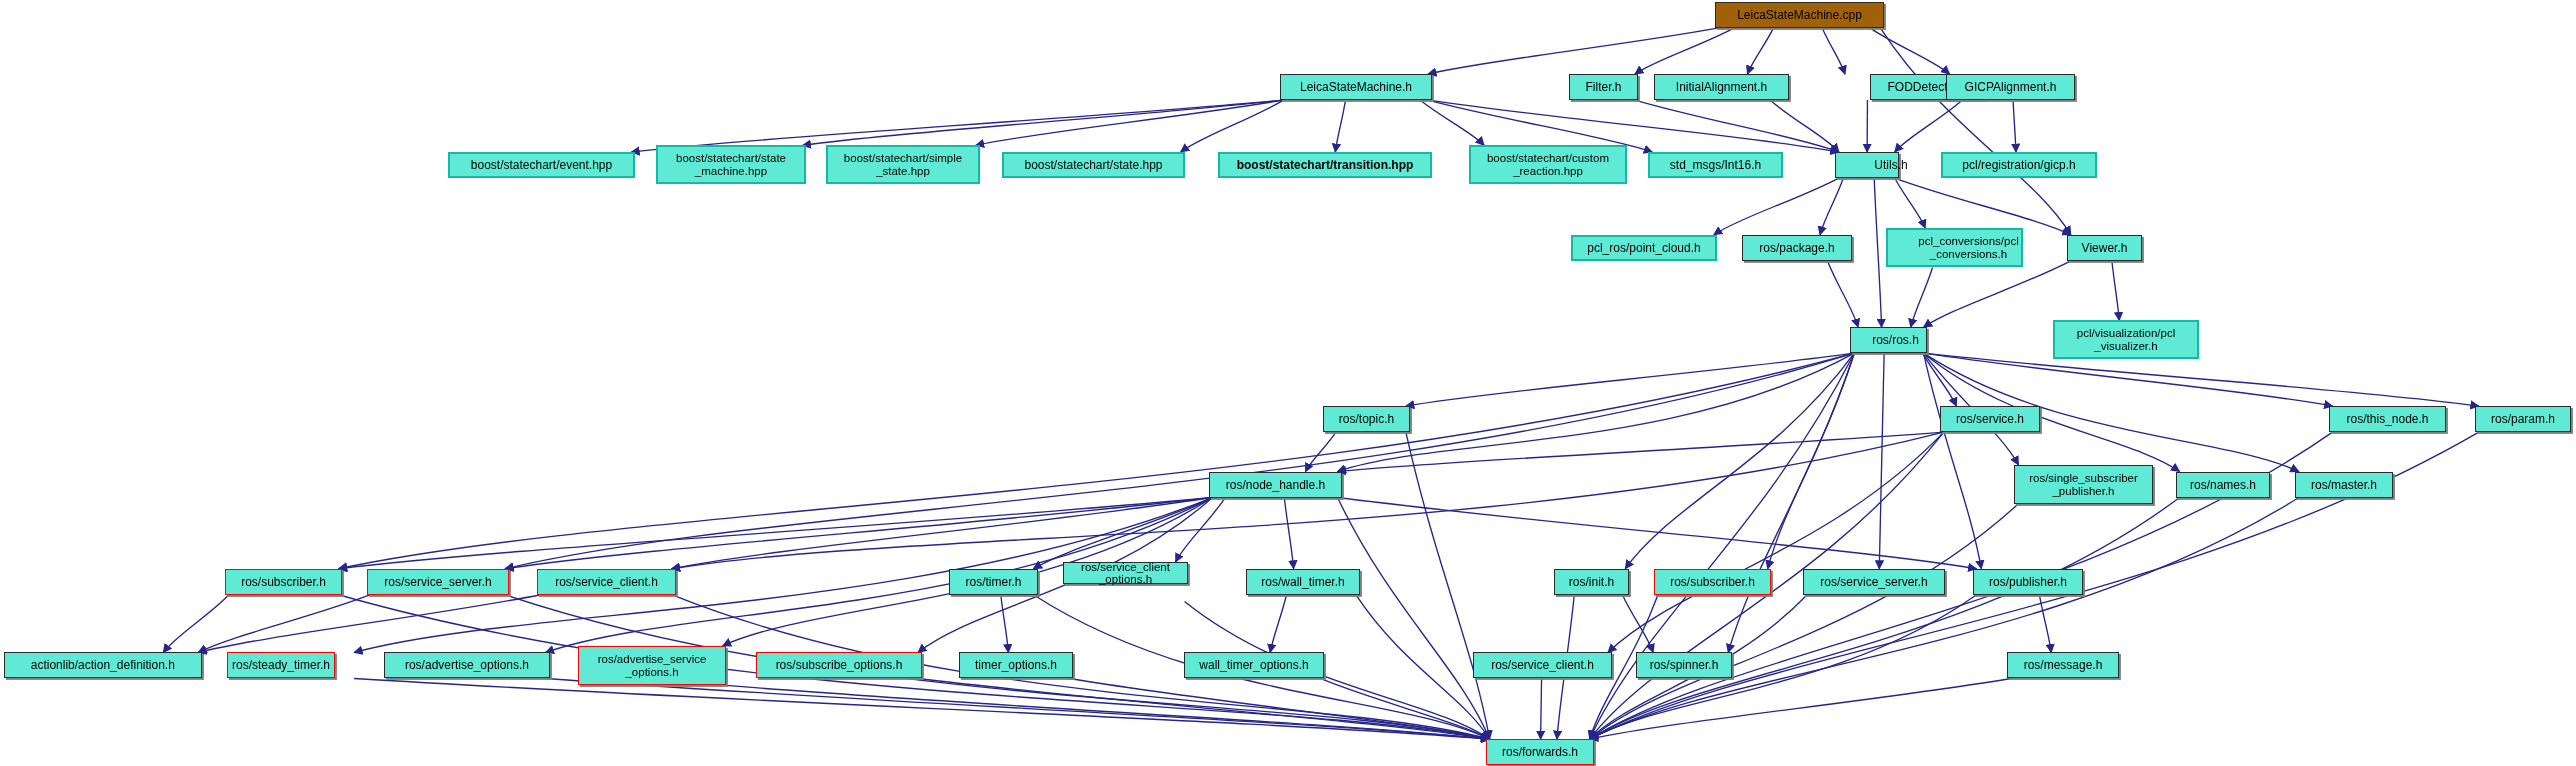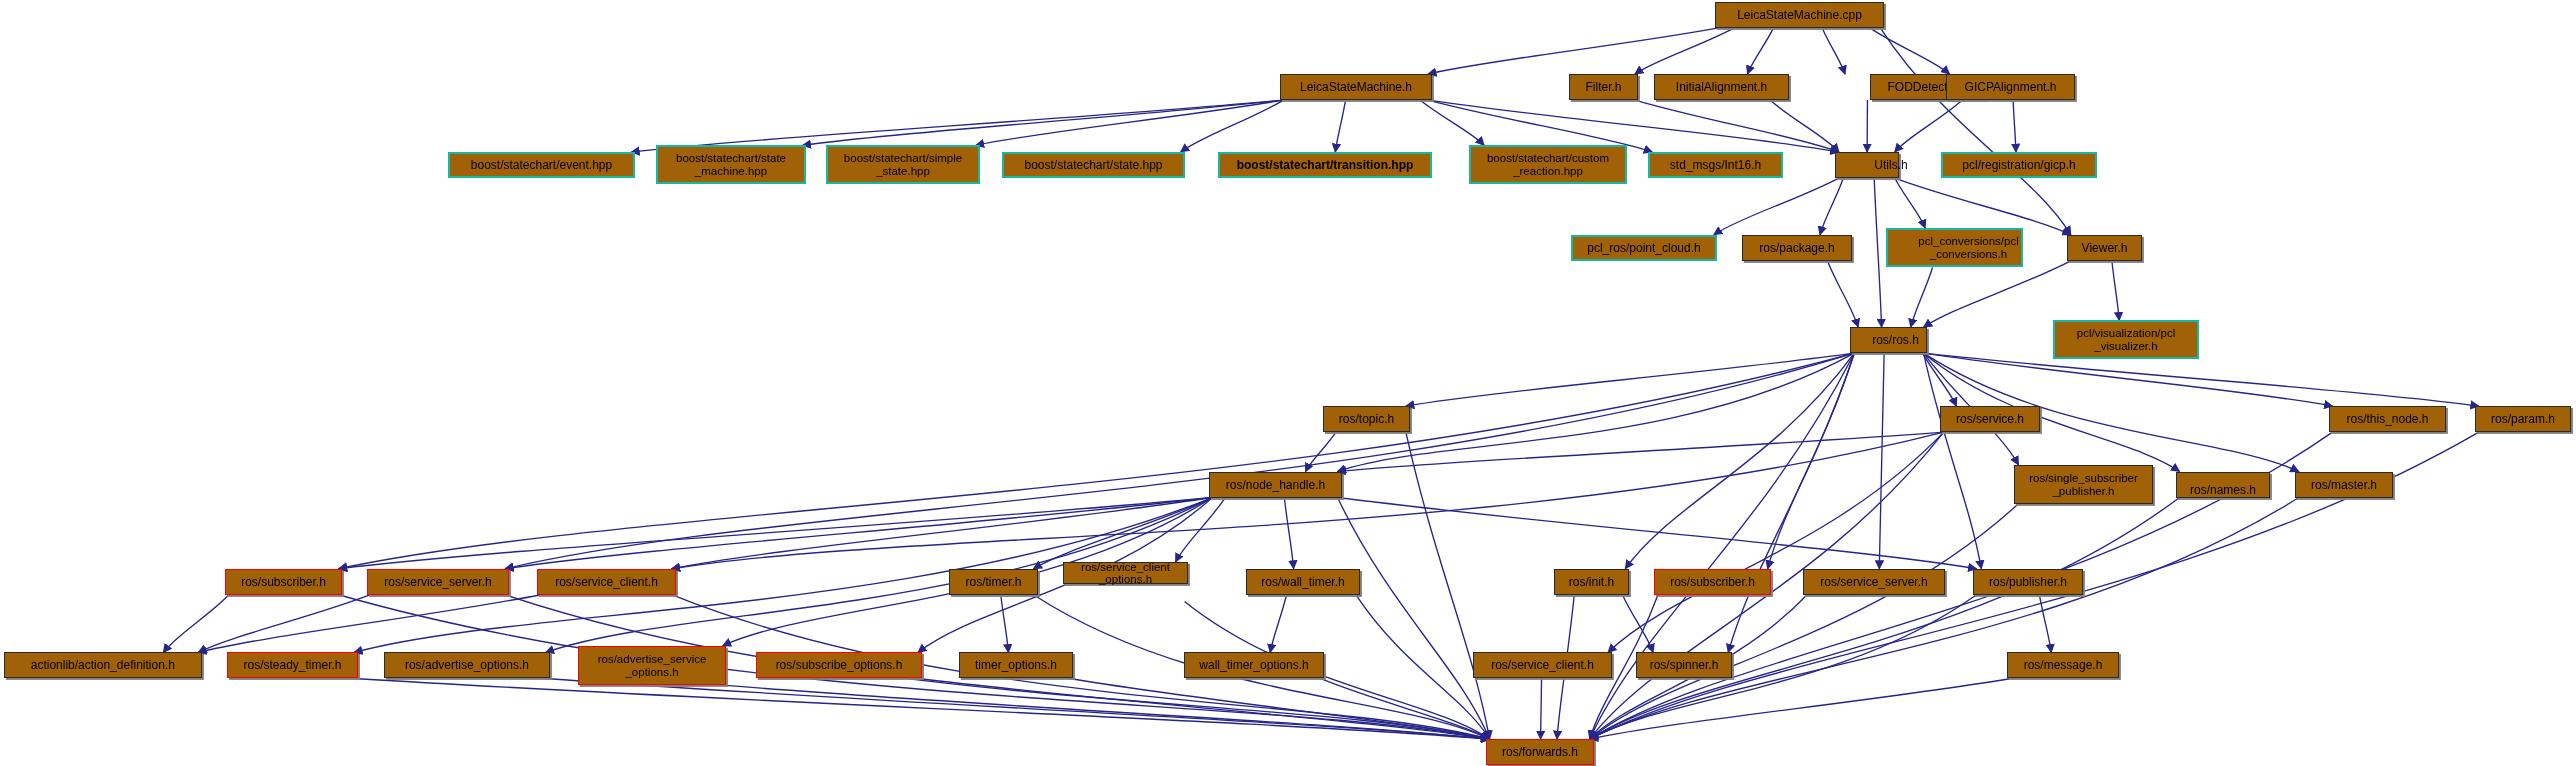--- a/index.html
+++ b/index.html
@@ -1,21 +1,21 @@
 <!DOCTYPE html>
 <html><head>
 <meta charset="utf-8">
 <title>LeicaStateMachine.cpp include dependency graph</title>
 <style>
   html,body{margin:0;padding:0;background:#ffffff;}
   body{font-family:"Liberation Sans", sans-serif;}
   #graph-root{position:relative;width:2576px;height:767px;background:#ffffff;overflow:hidden;}
   #graph-svg{position:absolute;left:0;top:0;width:2576px;height:767px;}
   .gnode{position:absolute;box-sizing:border-box;display:flex;align-items:center;justify-content:center;
-         text-align:center;background:#a16207;line-height:1.05;}
+         text-align:center;background:#5eead4;line-height:1.05;}
   .gnode span{display:block;white-space:pre-line;padding:0 2.9px;}
   .b-grey{border:2px solid #14b8a6;}
   .b-black{border:1px solid #2b2b2b;}
   .b-red{border:1px solid #ff0000;}
   .fill-grey{background:#a16207;}
   .shadow{box-shadow:1.9px 1.9px 0 0 #808080;}
 </style>
 </head>
 <body>
 
@@ -202,21 +202,21 @@
       <div class="gnode b-black shadow" style="left: 2475px; top: 406px; width: 96px; height: 26px; font-size: 12px;">
         <span>ros/param.h</span>
       </div>
       <div class="gnode b-black shadow" style="left: 1209px; top: 472px; width: 133px; height: 26px; font-size: 12px;">
         <span>ros/node_handle.h</span>
       </div>
       <div class="gnode b-black shadow" style="left: 2014px; top: 465px; width: 139px; height: 39px; font-size: 11.5px;">
         <span>ros/single_subscriber
 _publisher.h</span>
       </div>
-      <div class="gnode b-black shadow" style="left: 2176px; top: 472px; width: 94px; height: 26px; font-size: 12px; align-items: flex-end;">
+      <div class="gnode b-black shadow" style="left: 2176px; top: 472px; width: 94px; height: 26px; font-size: 12px;">
         <span>ros/names.h</span>
       </div>
       <div class="gnode b-black shadow" style="left: 2295px; top: 472px; width: 98px; height: 26px; font-size: 12px;">
         <span>ros/master.h</span>
       </div>
       <div class="gnode b-red shadow" style="left: 225px; top: 569px; width: 117px; height: 26px; font-size: 12px;">
         <span>ros/subscriber.h</span>
       </div>
       <div class="gnode b-red shadow" style="left: 367px; top: 569px; width: 142px; height: 26px; font-size: 12px;">
         <span>ros/service_server.h</span>
@@ -242,21 +242,21 @@
       </div>
       <div class="gnode b-black shadow" style="left: 1803px; top: 569px; width: 142px; height: 26px; font-size: 12px;">
         <span>ros/service_server.h</span>
       </div>
       <div class="gnode b-black shadow" style="left: 1973px; top: 569px; width: 110px; height: 26px; font-size: 12px;">
         <span>ros/publisher.h</span>
       </div>
       <div class="gnode b-black shadow" style="left: 3.8px; top: 652px; width: 198px; height: 26px; font-size: 12px;">
         <span>actionlib/action_definition.h</span>
       </div>
-      <div class="gnode b-red shadow" style="left: 227px; top: 652px; width: 131px; height: 26px; font-size: 12px;">
+      <div class="gnode b-red shadow" style="left: 227px; top: 652px; width: 108px; height: 26px; font-size: 12px;">
         <span>ros/steady_timer.h</span>
       </div>
       <div class="gnode b-black shadow" style="left: 384px; top: 652px; width: 166px; height: 26px; font-size: 12px;">
         <span>ros/advertise_options.h</span>
       </div>
       <div class="gnode b-red shadow" style="left: 578px; top: 646px; width: 148px; height: 39px; font-size: 11.5px;">
         <span>ros/advertise_service
 _options.h</span>
       </div>
       <div class="gnode b-red shadow" style="left: 756px; top: 652px; width: 166px; height: 26px; font-size: 12px;">

